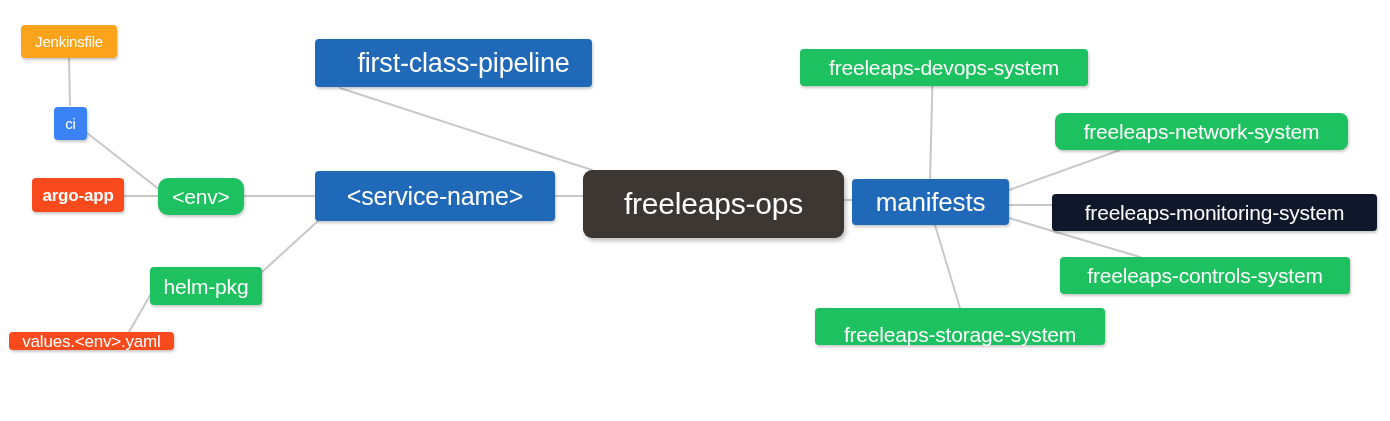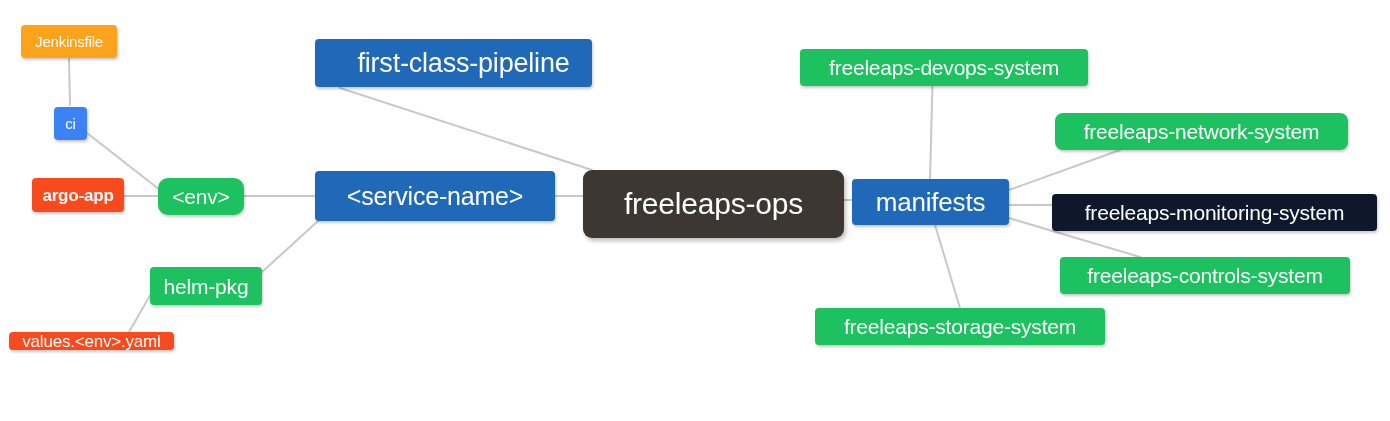--- a/index.html
+++ b/index.html
@@ -99,17 +99,17 @@
       </div>
       <div class="mm-node" style="left: 1055px; top: 113px; width: 293px; height: 37px; background: rgb(29, 193, 95); font-size: 21px; border-radius: 8px;">
         <span>freeleaps-network-system</span>
       </div>
       <div class="mm-node" style="left: 1052px; top: 194px; width: 325px; height: 37px; background: #0f172a; font-size: 21px;">
         <span>freeleaps-monitoring-system</span>
       </div>
       <div class="mm-node" style="left: 1060px; top: 257px; width: 290px; height: 37px; background: rgb(29, 193, 95); font-size: 21px;">
         <span>freeleaps-controls-system</span>
       </div>
-      <div class="mm-node" style="left: 815px; top: 308px; width: 290px; height: 37px; background: rgb(29, 193, 95); font-size: 21px;">
+      <div class="mm-node" style="left: 815px; top: 308px; width: 290px; height: 37px; background: rgb(29, 193, 95); font-size: 21px; align-items: flex-end;">
         <span>freeleaps-storage-system</span>
       </div>
     </div>
 </div>
 
 </body></html>

